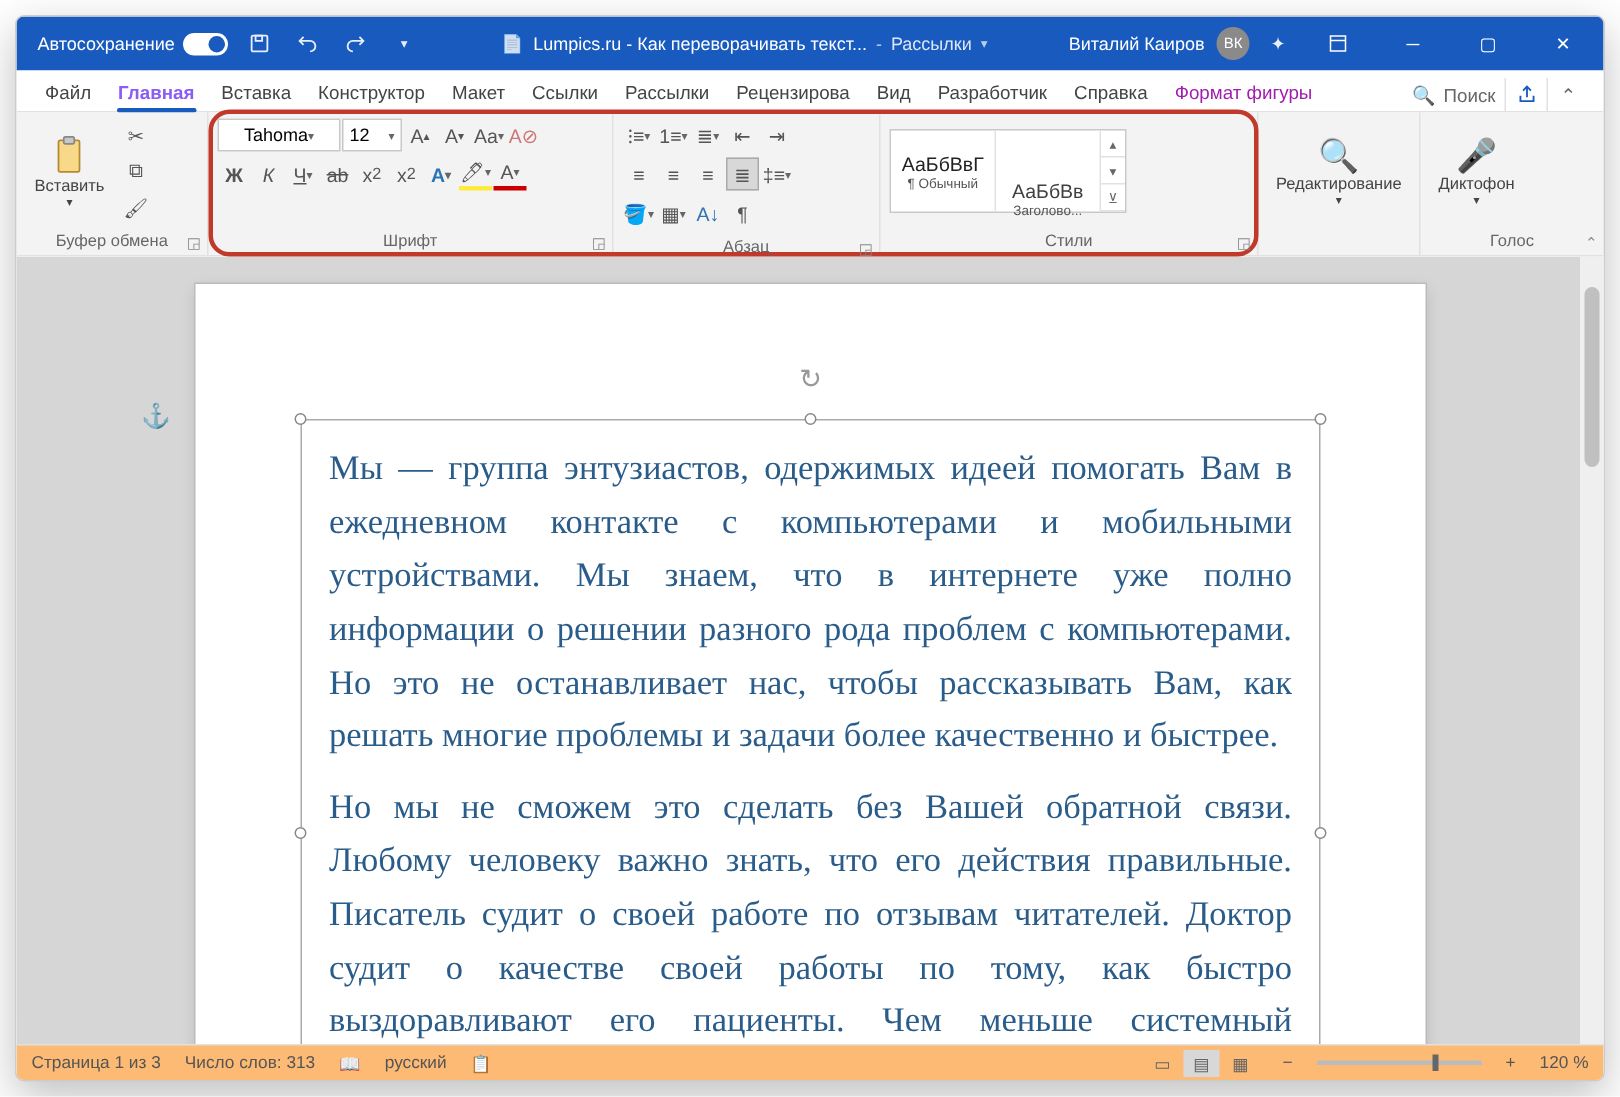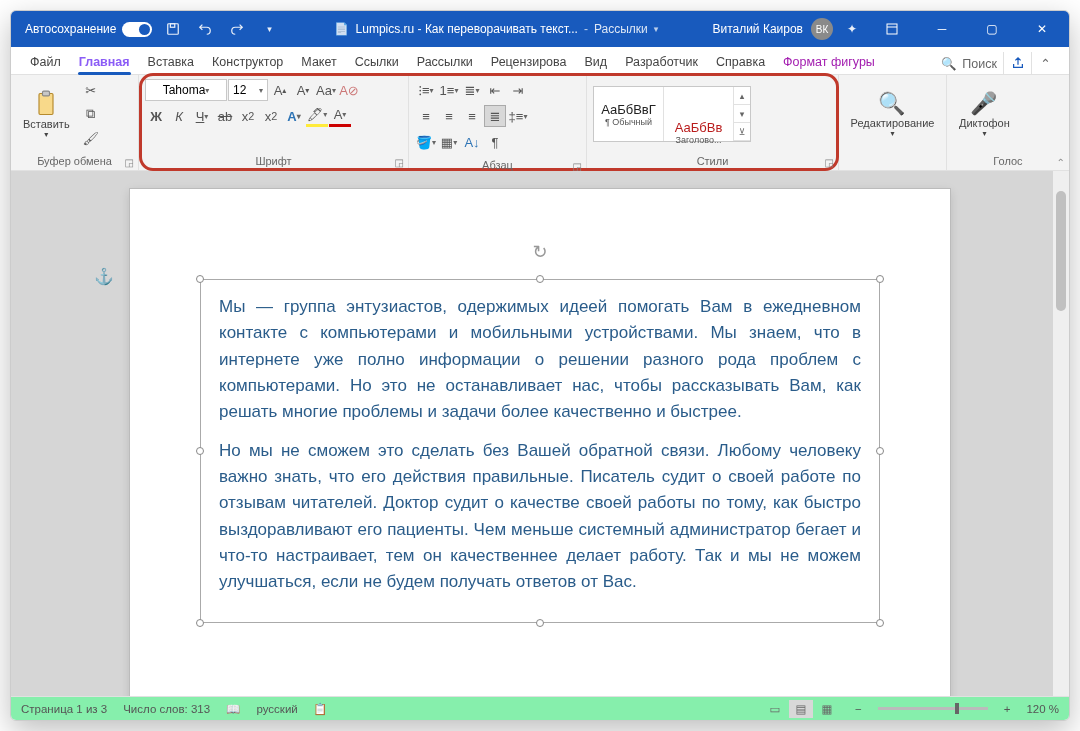--- a/index.html
+++ b/index.html
@@ -37,40 +37,40 @@
 .bigbtn svg, .bigbtn .ico { width: 28px; height: 28px; }
 .smbtn { width: 22px; height: 22px; display: inline-flex; align-items: center; justify-content: center; color: #555; font-size: 13px; }
 .row { display: flex; gap: 1px; }
 .font-combo { height: 22px; border: 1px solid #c8c8c8; background: #fff; font-size: 12px; padding: 0 4px; display: inline-flex; align-items: center; justify-content: space-between; }
 .font-combo.name { width: 82px; justify-content: center; }
 .font-combo.size { width: 40px; }
 .dd-caret { font-size: 8px; color: #666; }
 .style-gallery { display: flex; height: 56px; border: 1px solid #c8c8c8; background: #fff; }
 .style-item { width: 70px; border-right: 1px solid #e1e1e1; display: flex; flex-direction: column; align-items: center; justify-content: center; font-size: 9px; color: #555; padding: 2px; }
 .style-item .preview { font-size: 13px; color: #222; }
-.style-item.blue .preview { color: #b91c1c; margin-top: 36px; }
+.style-item.blue .preview { color: #404040; margin-top: 36px; }
 .style-scroll { width: 16px; display: flex; flex-direction: column; }
 .style-scroll div { flex: 1; border-bottom: 1px solid #e1e1e1; display: flex; align-items: center; justify-content: center; font-size: 9px; color: #666; }
 
 .highlight-rect { position: absolute; border: 3px solid #c0392b; border-radius: 14px; pointer-events: none; }
 
 .doc-area { flex: 1; background: #d6d6d6; overflow: auto; position: relative; }
 .page { width: 820px; min-height: 900px; background: #fff; margin: 18px auto 0; box-shadow: 0 0 0 1px #bbb, 0 3px 10px rgba(0,0,0,0.15); position: relative; padding: 90px 70px; }
 .rotate-handle { position: absolute; top: 52px; left: 50%; transform: translateX(-50%); color: #999; font-size: 18px; }
 .anchor-icon { position: absolute; left: -36px; top: 78px; color: #5b7aa8; font-size: 16px; }
 .textbox { border: 1px solid #aaa; position: relative; padding: 14px 18px; }
 .textbox:before, .textbox:after, .textbox .h-tl, .textbox .h-tr, .textbox .h-bl, .textbox .h-br, .textbox .h-ml, .textbox .h-mr, .textbox .h-mt, .textbox .h-mb { content: ""; position: absolute; width: 8px; height: 8px; background: #fff; border: 1px solid #888; border-radius: 50%; }
 .textbox .h-tl { top: -5px; left: -5px; } .textbox .h-tr { top: -5px; right: -5px; }
 .textbox .h-bl { bottom: -5px; left: -5px; } .textbox .h-br { bottom: -5px; right: -5px; }
 .textbox .h-ml { top: 50%; left: -5px; margin-top: -4px; } .textbox .h-mr { top: 50%; right: -5px; margin-top: -4px; }
 .textbox .h-mt { top: -5px; left: 50%; margin-left: -4px; } .textbox .h-mb { bottom: -5px; left: 50%; margin-left: -4px; }
 .textbox:before, .textbox:after { display: none; }
-.para { color: #2a5c8a; font-size: 17px; line-height: 1.55; text-align: justify; margin-bottom: 12px; font-family: Liberation Sans, sans-serif; }
-
-.statusbar { height: 24px; background: #86efac; border-top: 1px solid #e1e1e1; display: flex; align-items: center; font-size: 11.5px; color: #555; padding: 0 10px; gap: 16px; }
+.para { color: #2a5c8a; font-size: 23px; line-height: 1.55; text-align: justify; margin-bottom: 12px; font-family: Liberation Serif, serif; }
+
+.statusbar { height: 24px; background: #fdba74; border-top: 1px solid #e1e1e1; display: flex; align-items: center; font-size: 11.5px; color: #555; padding: 0 10px; gap: 16px; }
 .statusbar .spacer { flex: 1; }
 .view-btns { display: flex; gap: 2px; }
 .view-btn { width: 24px; height: 18px; border: 1px solid transparent; display: inline-flex; align-items: center; justify-content: center; color: #666; }
 .view-btn.active { background: #d8d8d8; }
 .zoom-slider { width: 110px; height: 3px; background: #bbb; position: relative; }
 .zoom-slider .thumb { position: absolute; top: -4px; left: 70%; width: 4px; height: 11px; background: #666; }
 .scrollbar-v { position: absolute; right: 0; top: 0; bottom: 0; width: 16px; background: #efefef; }
 .scrollbar-v .thumb { position: absolute; left: 3px; right: 3px; top: 20px; height: 120px; background: #c0c0c0; border-radius: 5px; }
 </style>
 </head>

